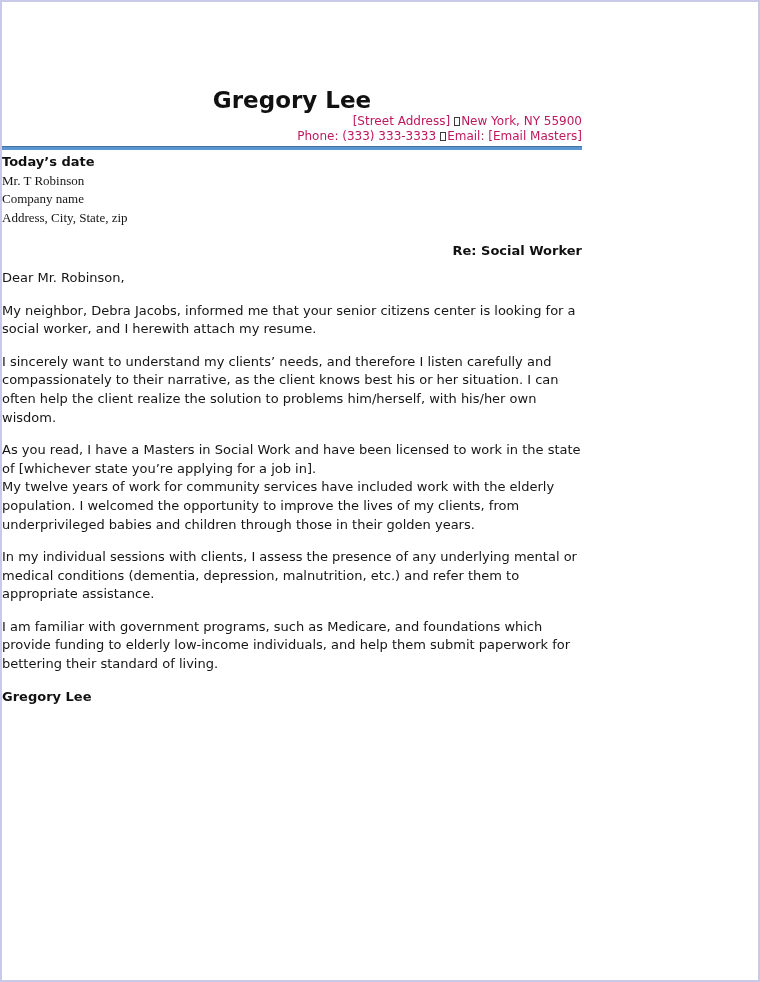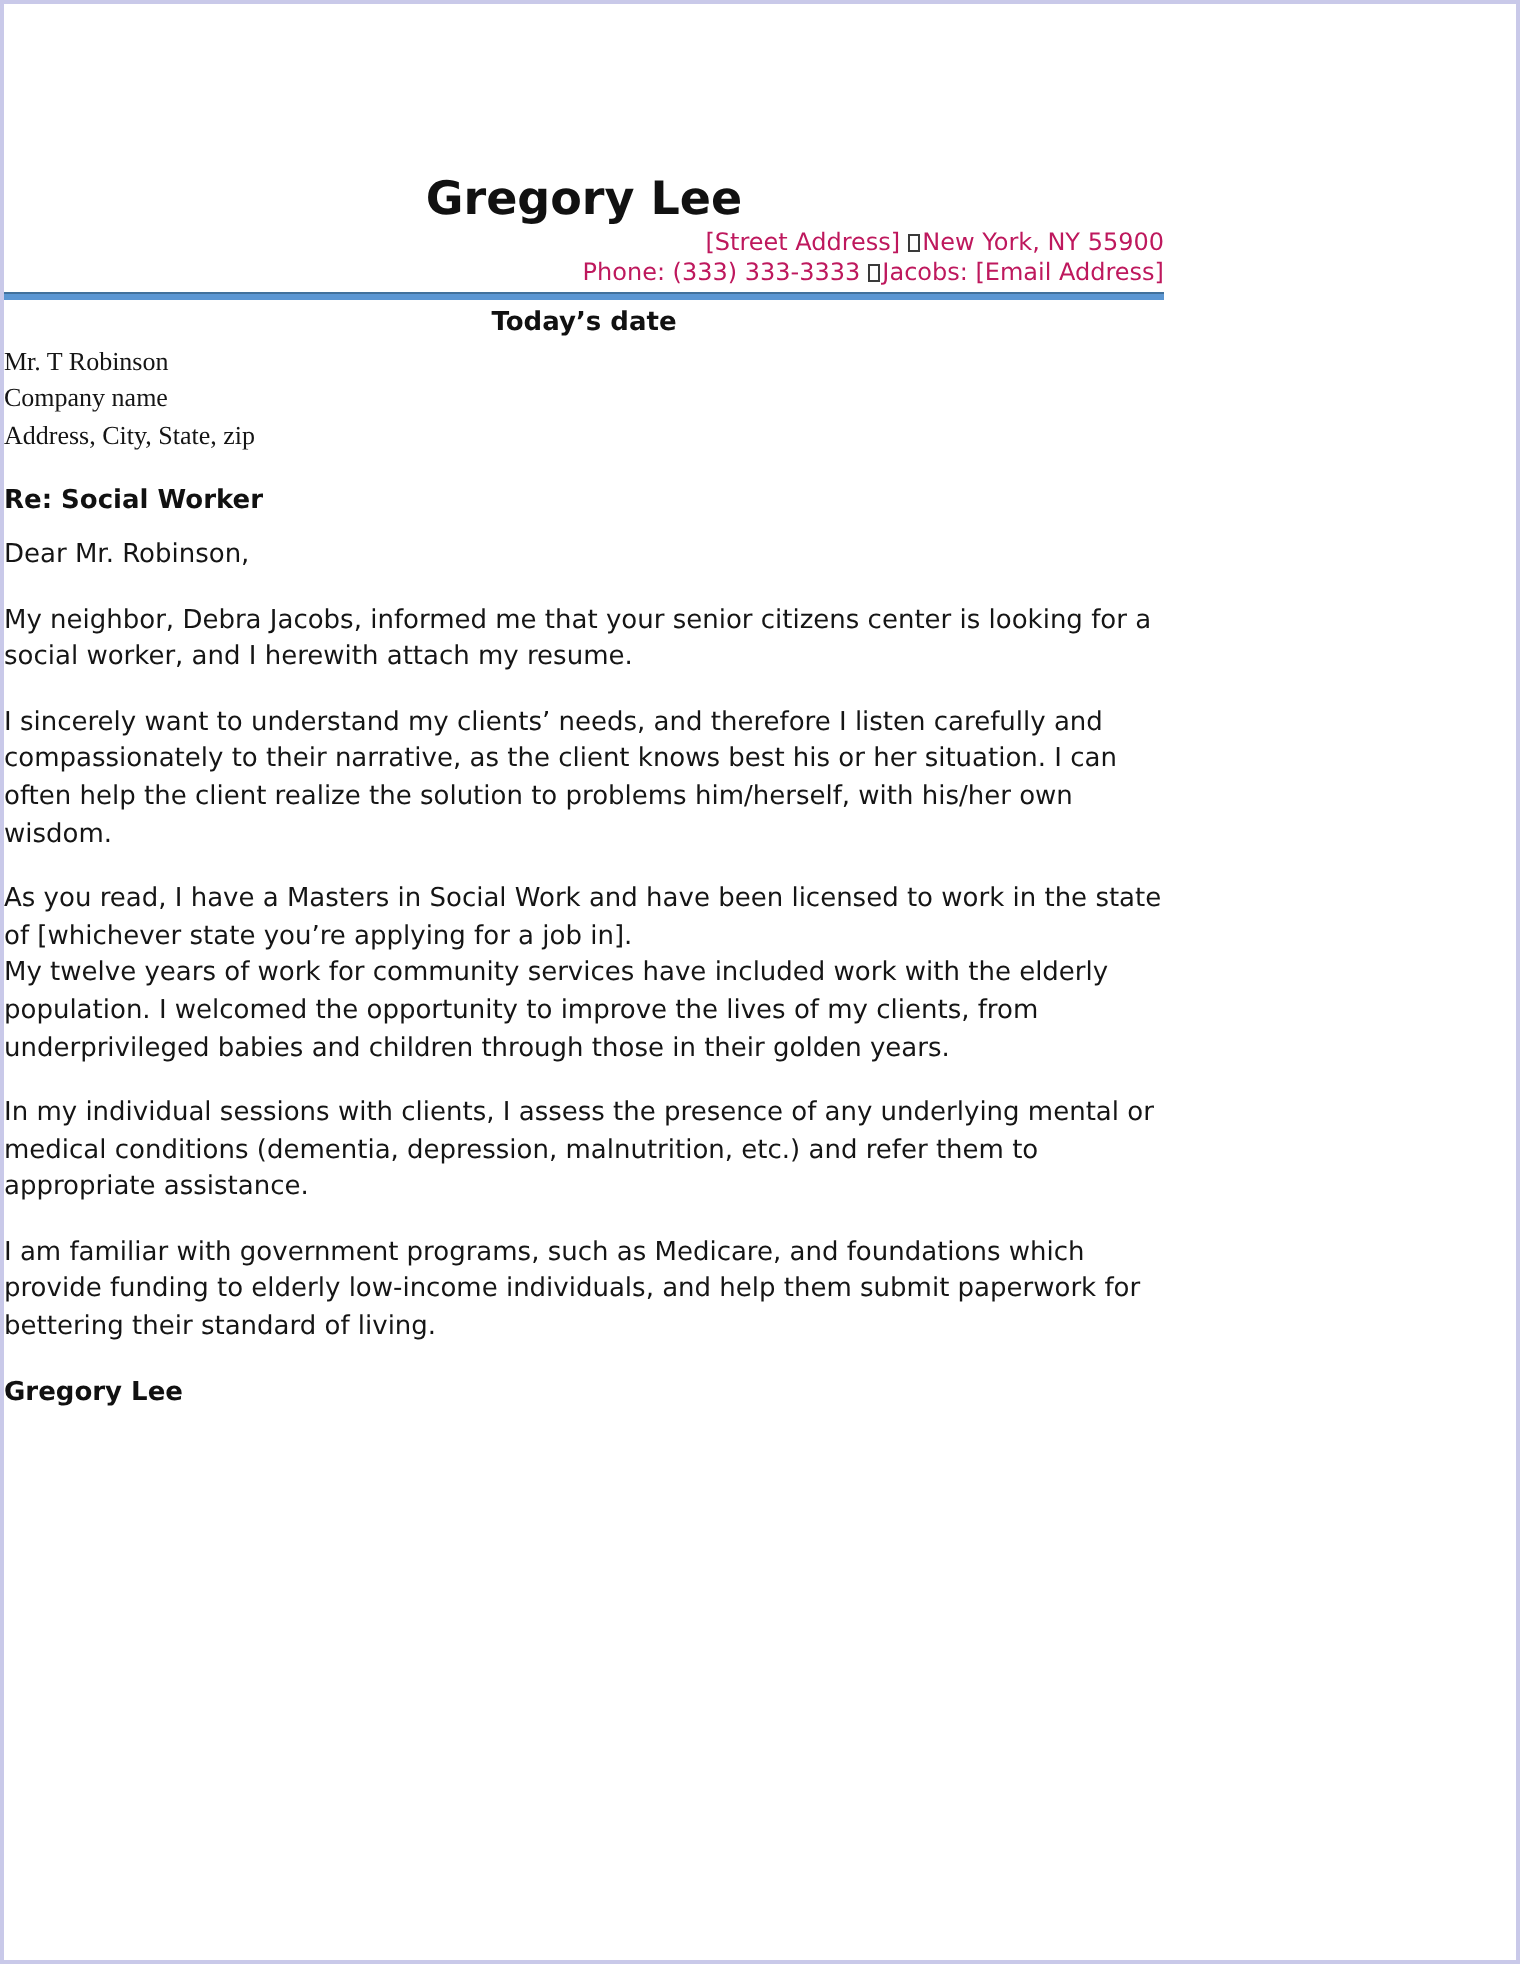--- a/index.html
+++ b/index.html
@@ -39,36 +39,37 @@
   }
   .divider {
     margin-top: 3px;
     height: 3px;
     background: #5b96d2;
     border-top: 1px solid #41719c;
   }
   .date-line {
     font-size: 13px;
     font-weight: bold;
-    text-align: center;
+    text-align: left;
     line-height: 18.6px;
     margin-top: 3px;
     color: #111111;
   }
   .recipient-line {
     font-size: 13px;
     line-height: 18.6px;
   }
   .recipient { margin-bottom: 15px; font-family: Liberation Serif, serif; }
   .subject {
     font-size: 13px;
     font-weight: bold;
     line-height: 18.6px;
     margin-bottom: 8px;
     color: #111111;
+    text-align: right;
   }
   .salutation {
     font-size: 13px;
     line-height: 18.6px;
     margin-bottom: 14px;
   }
   .para {
     font-size: 13px;
     line-height: 18.6px;
     margin: 0 0 14px 0;
@@ -86,21 +87,21 @@
 
 <div class="content">
 
   <div class="letter-name">Gregory Lee</div>
 
   <div class="header-sub">
     <span>[Street Address]</span><span class="tofu"></span><span>New York, NY 55900</span>
   </div>
 
   <div class="header-sub">
-    <span>Phone: (333) 333-3333</span><span class="tofu"></span><span>Jacobs: [Email Address]</span>
+    <span>Phone: (333) 333-3333</span><span class="tofu"></span><span>Email: [Email Masters]</span>
   </div>
 
   <div class="divider"></div>
 
   <div class="date-line">Today’s date</div>
 
   <div class="recipient">
     <div class="recipient-line">Mr. T Robinson</div>
     <div class="recipient-line">Company name</div>
     <div class="recipient-line">Address, City, State, zip</div>

